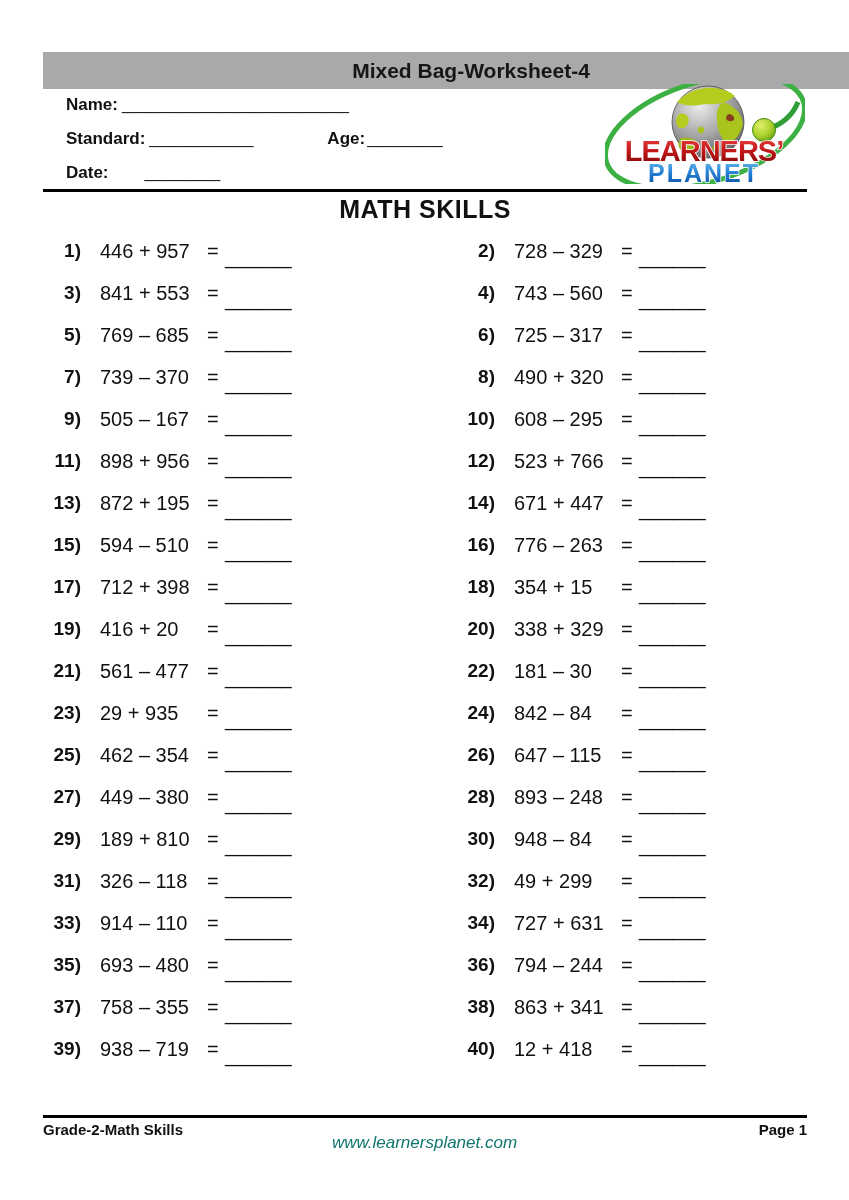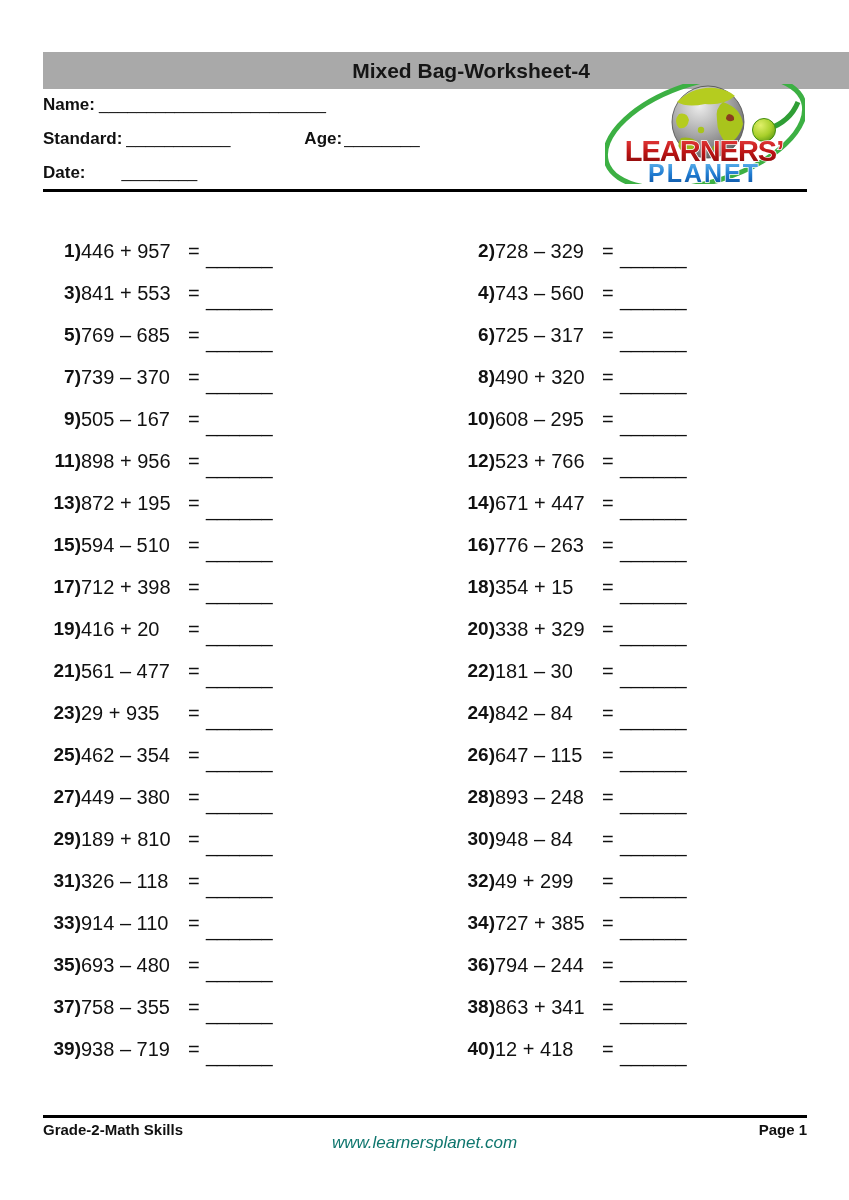--- a/index.html
+++ b/index.html
@@ -12,21 +12,21 @@
 
   
   .titlebar {
     position:absolute; left:43px; top:52px; width:764px; height:37px;
     background:#a9a9a9;
     display:flex; align-items:center; justify-content:center;
     font-size:21px; font-weight:bold; color:#161616;padding-left:46px;
   }
 
   
-  .headerfields { position:absolute; left:43px; top:88px; font-size:17px; }
+  .headerfields { position:absolute; left:66px; top:88px; font-size:17px; }
   .frow { height:34px; display:flex; align-items:center; white-space:pre; }
   .flabel { font-weight:bold; }
   .fline { font-weight:normal; margin-left:4px; letter-spacing:0; }
   .age-group { margin-left:74px; display:flex; align-items:center; }
   .age-group .fline { margin-left:2px; }
 
   
   .logo { position:absolute; left:605px; top:84px; width:200px; height:100px; }
   .logo text { font-family:"Liberation Sans", sans-serif; font-weight:bold; paint-order:stroke fill; }
 
@@ -38,21 +38,21 @@
   }
 
   
   .grid {
     position:absolute; left:43px; top:230px; width:764px;
     display:grid; grid-template-columns:1fr 1fr; grid-auto-rows:42px;
   }
   .prob { display:flex; align-items:center; font-size:20px; white-space:nowrap; }
   .prob:nth-child(even) { padding-left:32px; }
   .pnum { flex:none; width:38px; text-align:right; font-weight:bold; font-size:19px; }
-  .pexpr { flex:none; width:107px; }
+  .pexpr { flex:none; margin-left:19px; width:107px; }
   .peq { flex:none; width:16px; }
   .pblank { margin-left:2px;margin-top:12px; }
 
   
   .footrule { position:absolute; left:43px; top:1115px; width:764px; height:3px; background:#000; }
   .footrow {
     position:absolute; left:43px; top:1121px; width:764px;
     display:flex; justify-content:space-between;
     font-size:15px; font-weight:bold;
   }
@@ -128,20 +128,21 @@
     <g>
       <path d="M193 18 C 187 33, 175 41, 163 45" fill="none" stroke="#2f9e35" stroke-width="5"></path>
       <circle cx="159" cy="46" r="11.5" fill="url(#ballg)" stroke="#3f8d12" stroke-width="1"></circle>
     </g>
     <text x="99" y="77" text-anchor="middle" font-size="29" letter-spacing="-1" fill="url(#redg)" stroke="#ffffff" stroke-width="1.6">LEARNERS’</text>
     <text x="99" y="98" text-anchor="middle" font-size="25" letter-spacing="2" fill="url(#blueg)" stroke="#ffffff" stroke-width="1.5">PLANET</text>
   </svg>
 
   <div class="divider"></div>
 
+  <div class="section-title">MATH SKILLS</div>
 
   <div class="grid">
       <div class="prob">
     <span class="pnum">1)</span>
     <span class="pexpr">446 + 957</span>
     <span class="peq">=</span>
     <span class="pblank">______</span>
   </div>
       <div class="prob">
     <span class="pnum">2)</span>
@@ -330,21 +331,21 @@
     <span class="pblank">______</span>
   </div>
       <div class="prob">
     <span class="pnum">33)</span>
     <span class="pexpr">914 – 110</span>
     <span class="peq">=</span>
     <span class="pblank">______</span>
   </div>
       <div class="prob">
     <span class="pnum">34)</span>
-    <span class="pexpr">727 + 385</span>
+    <span class="pexpr">727 + 631</span>
     <span class="peq">=</span>
     <span class="pblank">______</span>
   </div>
       <div class="prob">
     <span class="pnum">35)</span>
     <span class="pexpr">693 – 480</span>
     <span class="peq">=</span>
     <span class="pblank">______</span>
   </div>
       <div class="prob">

